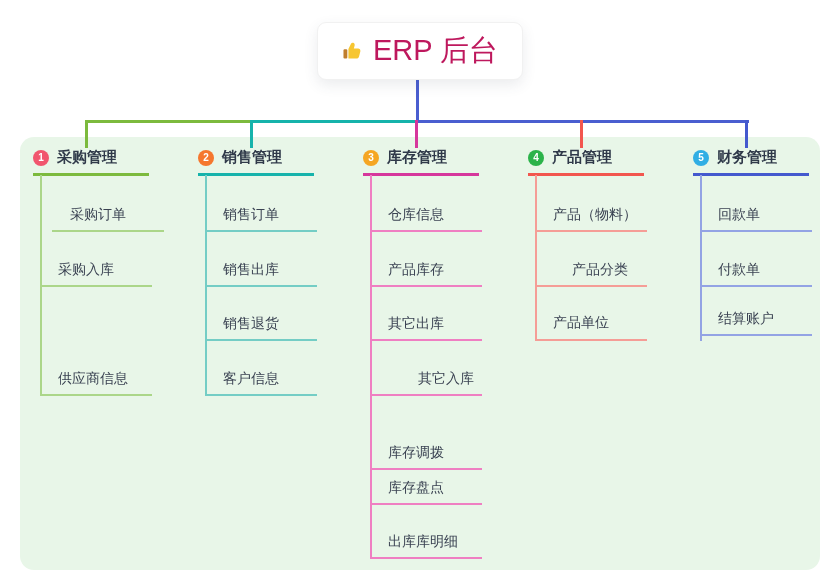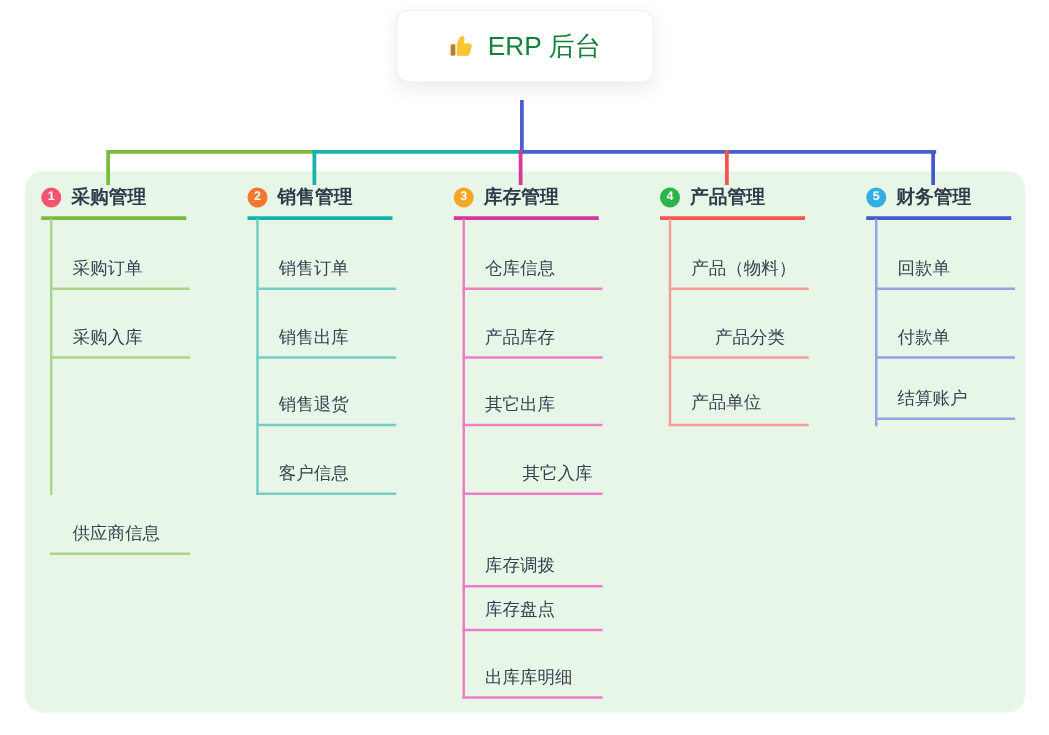--- a/index.html
+++ b/index.html
@@ -5,25 +5,25 @@
   * { margin:0; padding:0; box-sizing:border-box; }
   html,body { width:839px; height:588px; background:#ffffff; overflow:hidden;
     font-family:"Liberation Sans","DejaVu Sans",sans-serif; }
   .stage { position:relative; width:839px; height:588px; }
 
   
   .panel { position:absolute; left:20px; top:137px; width:800px; height:433px;
     border-radius:14px; }
 
   
-  .node-root { position:absolute; left:317px; top:8px; width:206px; height:58px;
+  .node-root { position:absolute; left:317px; top:22px; width:206px; height:58px;
     background:#ffffff; border:1px solid #f1f1f1; border-radius:9px;
     box-shadow:0 5px 14px rgba(60,70,90,.10);
     display:flex; align-items:center; justify-content:center; gap:9px;
-    font-size:21px; font-weight:500; color:#15803d; }
+    font-size:29px; font-weight:500; color:#be185d; }
   .thumb { display:flex; align-items:center; }
 
   
   .line { position:absolute; }
   .stem   { left:416px; top:80px;  width:3px;  height:43px; }
   .seg-l  { left:86px;  top:120px; width:165px; height:3px; }
   .seg-m  { left:251px; top:120px; width:165px; height:3px; }
   .seg-r  { left:416px; top:120px; width:333px; height:3px; }
 
   
@@ -62,23 +62,23 @@
   </div>
 
   <div>
       <div class="branch" style="left: 33px; --c: #7cba3d; --cl: #abd689;">
         <div class="drop"></div>
         <div class="bhead">
           <div class="badge" style="background: rgb(241, 86, 110);">1</div>
           <span>采购管理</span>
         </div>
         <div class="spine" style="height: 220.5px;"></div>
-        <div class="bitem" style="top: 56px;">采购订单</div>
+        <div class="bitem" style="top: 56px; margin-left: 12px;">采购订单</div>
         <div class="bitem" style="top: 110.5px;">采购入库</div>
-        <div class="bitem" style="top: 219.5px; margin-top: 48px;">供应商信息</div>
+        <div class="bitem" style="top: 219.5px;">供应商信息</div>
       </div>
       <div class="branch" style="left: 198px; --c: #16b3ab; --cl: #74cdc5;">
         <div class="drop"></div>
         <div class="bhead">
           <div class="badge" style="background: rgb(245, 119, 46);">2</div>
           <span>销售管理</span>
         </div>
         <div class="spine" style="height: 220.5px;"></div>
         <div class="bitem" style="top: 56px;">销售订单</div>
         <div class="bitem" style="top: 110.5px;">销售出库</div>

